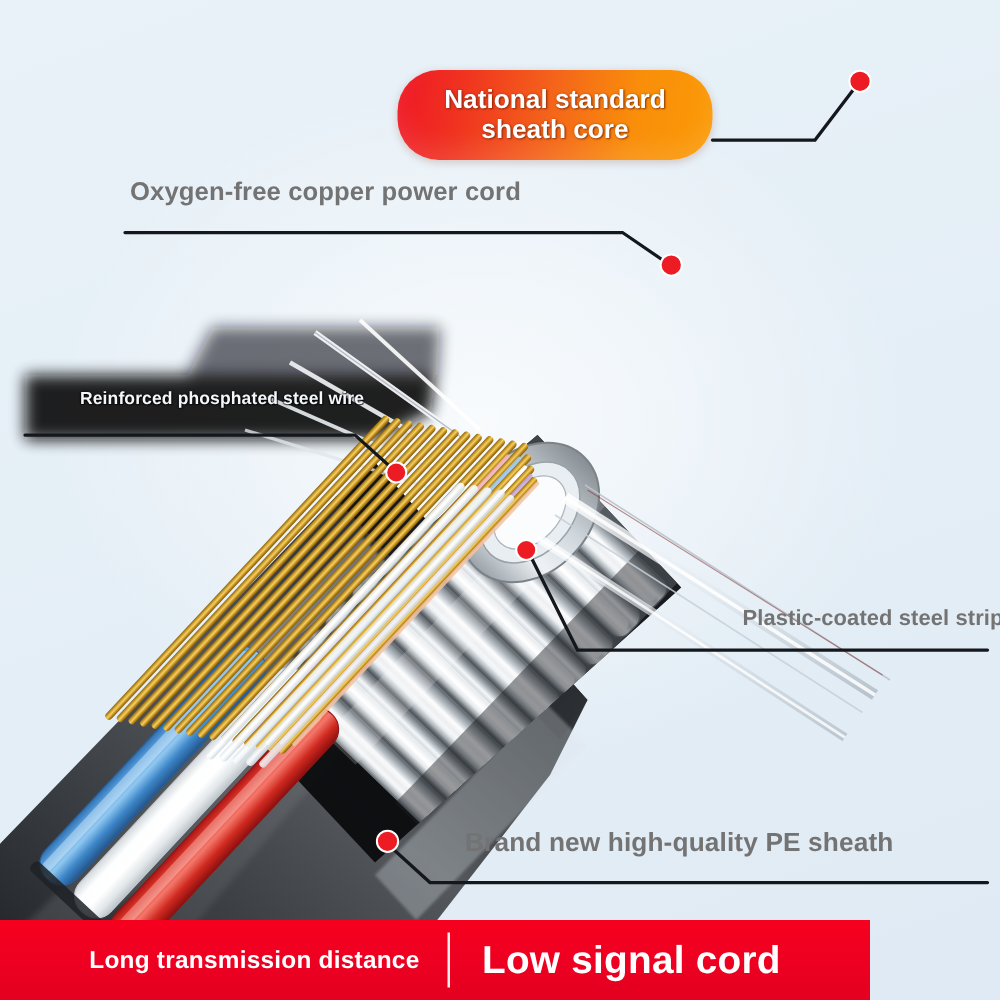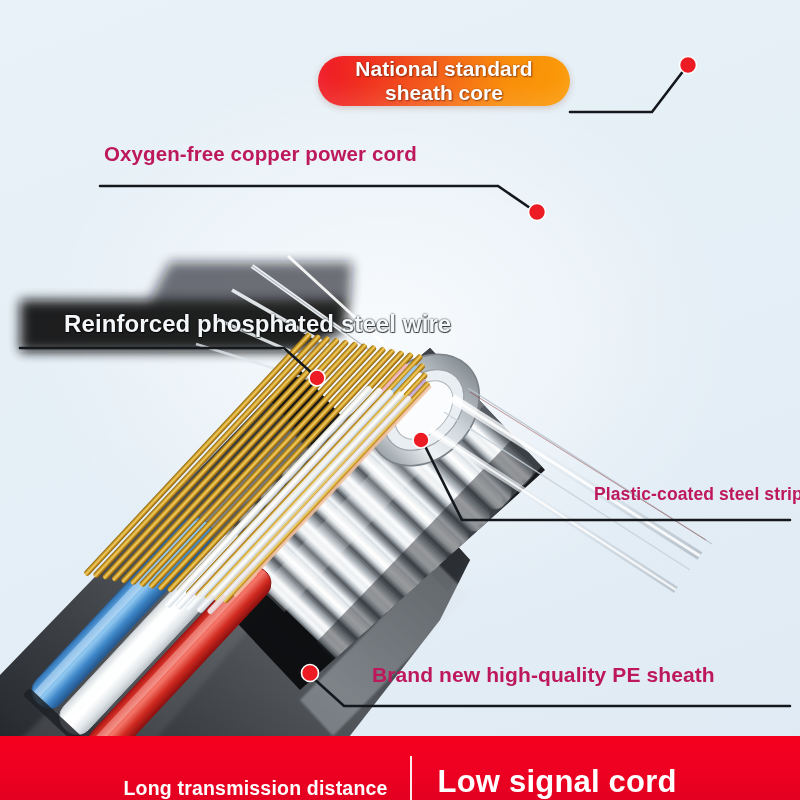--- a/index.html
+++ b/index.html
@@ -28,45 +28,45 @@
   #art {
     position: absolute;
     left: 0; top: 0;
     width: 800px;
     height: 800px;
   }
 
   
   .label {
     position: absolute;
-    color: #be185d;
+    color: #737373;
     font-weight: 700;
     letter-spacing: 0.1px;
     white-space: nowrap;
   }
   .label.light {
     color: #f4f7fa;
     text-shadow:
       0 0 2px rgba(0,0,0,0.9),
       1px 1px 0 rgba(0,0,0,0.55),
       -1px 1px 0 rgba(0,0,0,0.35);
   }
 
   #lbl-copper   { left: 104px; top: 142px;  font-size: 20.5px; }
-  #lbl-steelwire{ left: 64px;  top: 310px;  font-size: 24px; }
+  #lbl-steelwire{ left: 64px;  top: 310px;  font-size: 14px; }
   #lbl-strip    { left: 564px; top: 484px;  font-size: 17.5px; margin-left: 30px; }
   #lbl-pe       { left: 372px; top: 663px;  font-size: 21px; text-align: right;  }
 
   
   #badge {
     position: absolute;
     left: 318px;
     top: 56px;
     width: 252px;
-    height: 50px;
+    height: 72px;
     border-radius: 33px;
     background: linear-gradient(100deg,
         #ef1726 0%,
         #f0351f 22%,
         #f4641a 48%,
         #f98e0a 74%,
         #fb9a06 100%);
     box-shadow: 0 2px 7px rgba(120,40,10,0.22),
                 inset 0 -10px 18px rgba(255,255,255,0.10);
     display: flex;
@@ -81,25 +81,25 @@
     font-weight: 700;
     text-shadow: 1px 1px 1.5px rgba(110,30,0,0.65),
                  0 0 2px rgba(120,35,0,0.45);
   }
 
   
   #footer {
     position: absolute;
     left: 0;
     bottom: 0;
-    width: 800px;
+    width: 696px;
     height: 64px;
     background: linear-gradient(180deg, #f6001e 0%, #ed0022 55%, #e30020 100%);
     display: flex;
-    align-items: flex-end;
+    align-items: center;
     justify-content: center;
     gap: 0;
   }
   #footer-left {
     color: #ffffff;
     font-size: 19.5px;
     font-weight: 600;
     padding-right: 22px;
     letter-spacing: 0.2px;
   }

